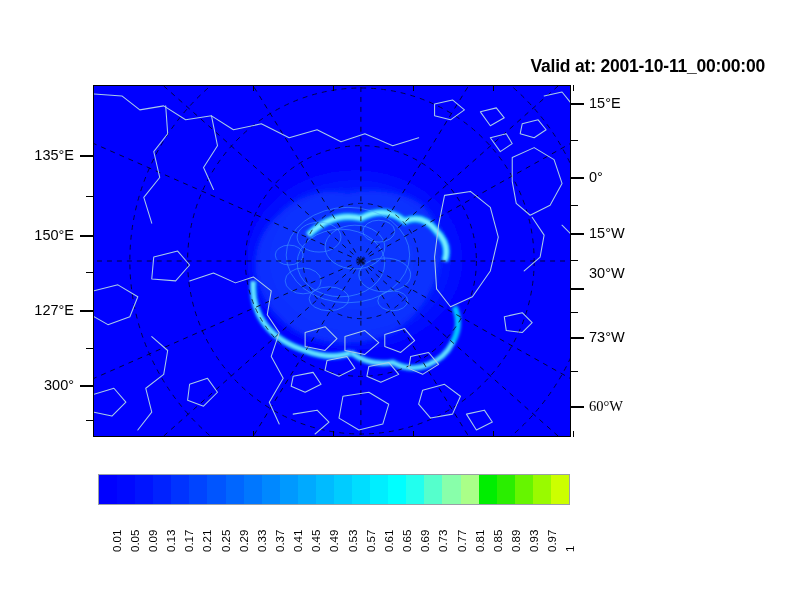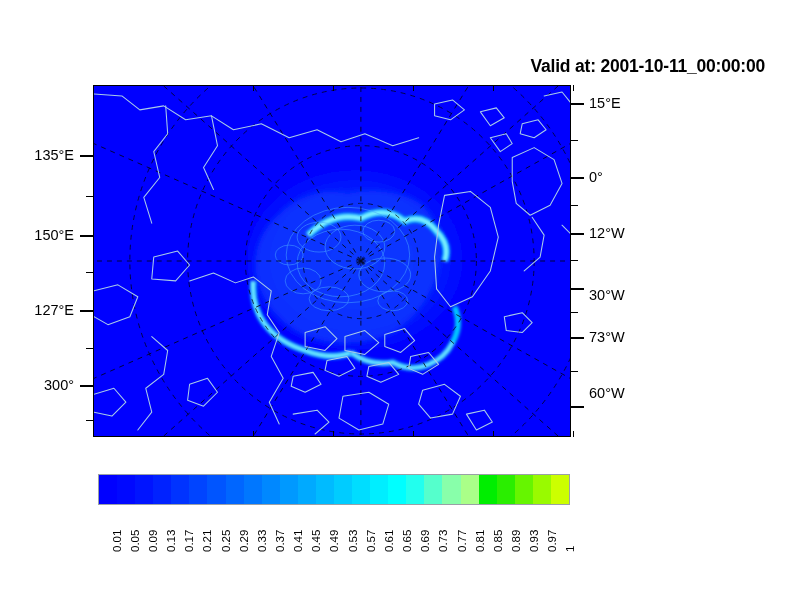--- a/index.html
+++ b/index.html
@@ -332,17 +332,17 @@
     <div class="tick minor-bot" style="left: 333px;"></div>
     <div class="tick minor-bot" style="left: 413px;"></div>
     <div class="tick minor-bot" style="left: 493px;"></div>
     <div class="tick minor-bot" style="left: 573px;"></div>
     <div class="axis-label left" style="top: 148px;">135°E</div>
     <div class="axis-label left" style="top: 228px;">150°E</div>
     <div class="axis-label left" style="top: 303px;">127°E</div>
     <div class="axis-label left" style="top: 378px;">300°</div>
     <div class="axis-label right" style="top: 96px;">15°E</div>
     <div class="axis-label right" style="top: 170px;">0°</div>
-    <div class="axis-label right" style="top: 226px;">12°W</div>
-    <div class="axis-label right" style="top: 288px;">30°W</div>
+    <div class="axis-label right" style="top: 226px;">15°W</div>
+    <div class="axis-label right" style="top: 266px;">30°W</div>
     <div class="axis-label right" style="top: 330px;">73°W</div>
-    <div class="axis-label right" style="top: 386px;">60°W</div>
+    <div class="axis-label right" style="top: 399px; font-family: Liberation Serif, serif;">60°W</div>
   </div>
 
 </body></html>

